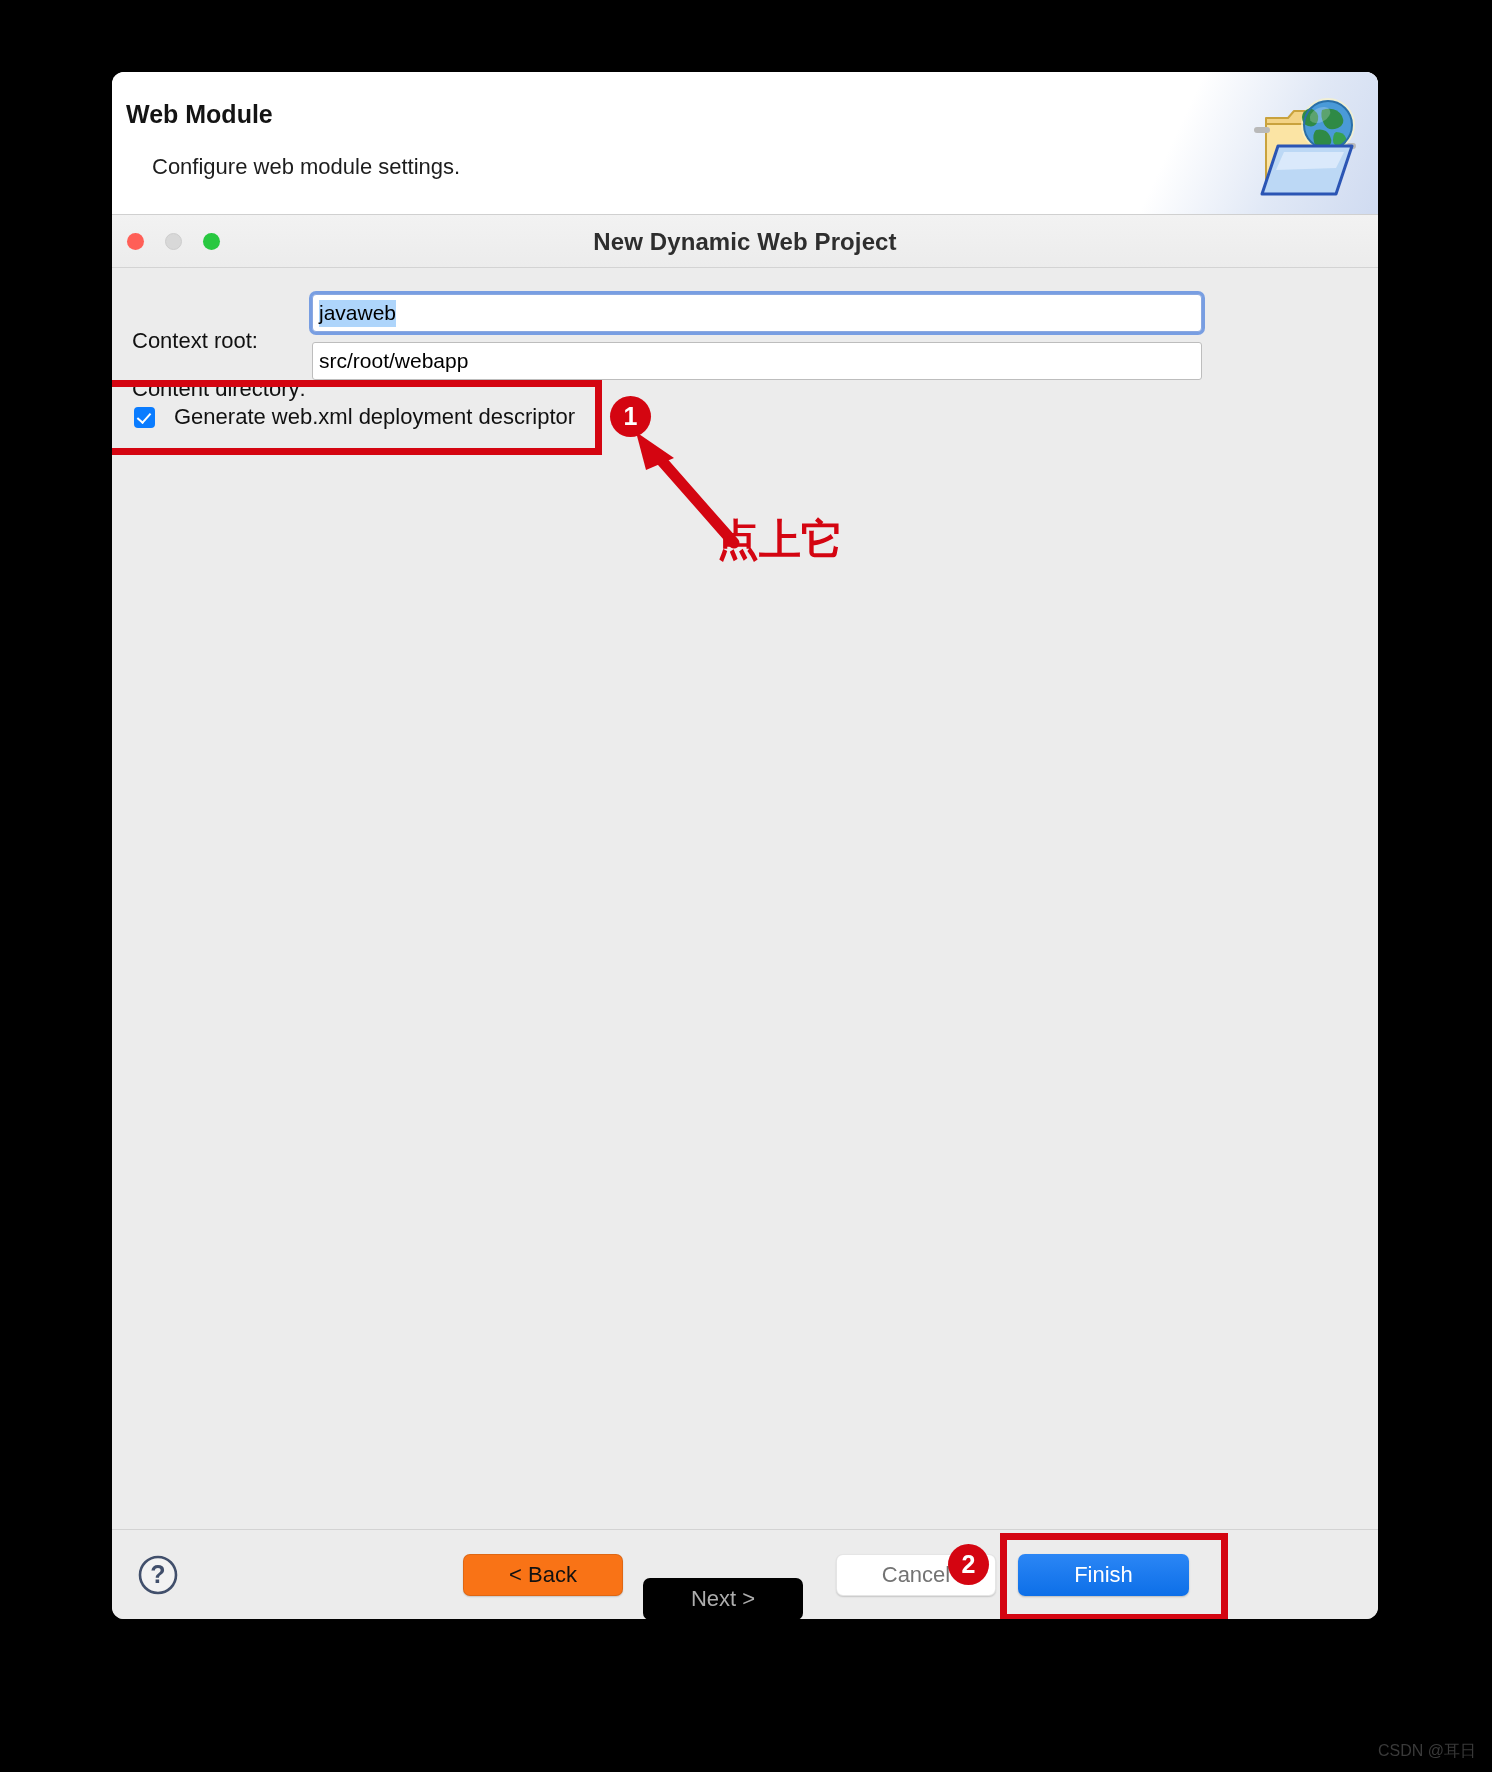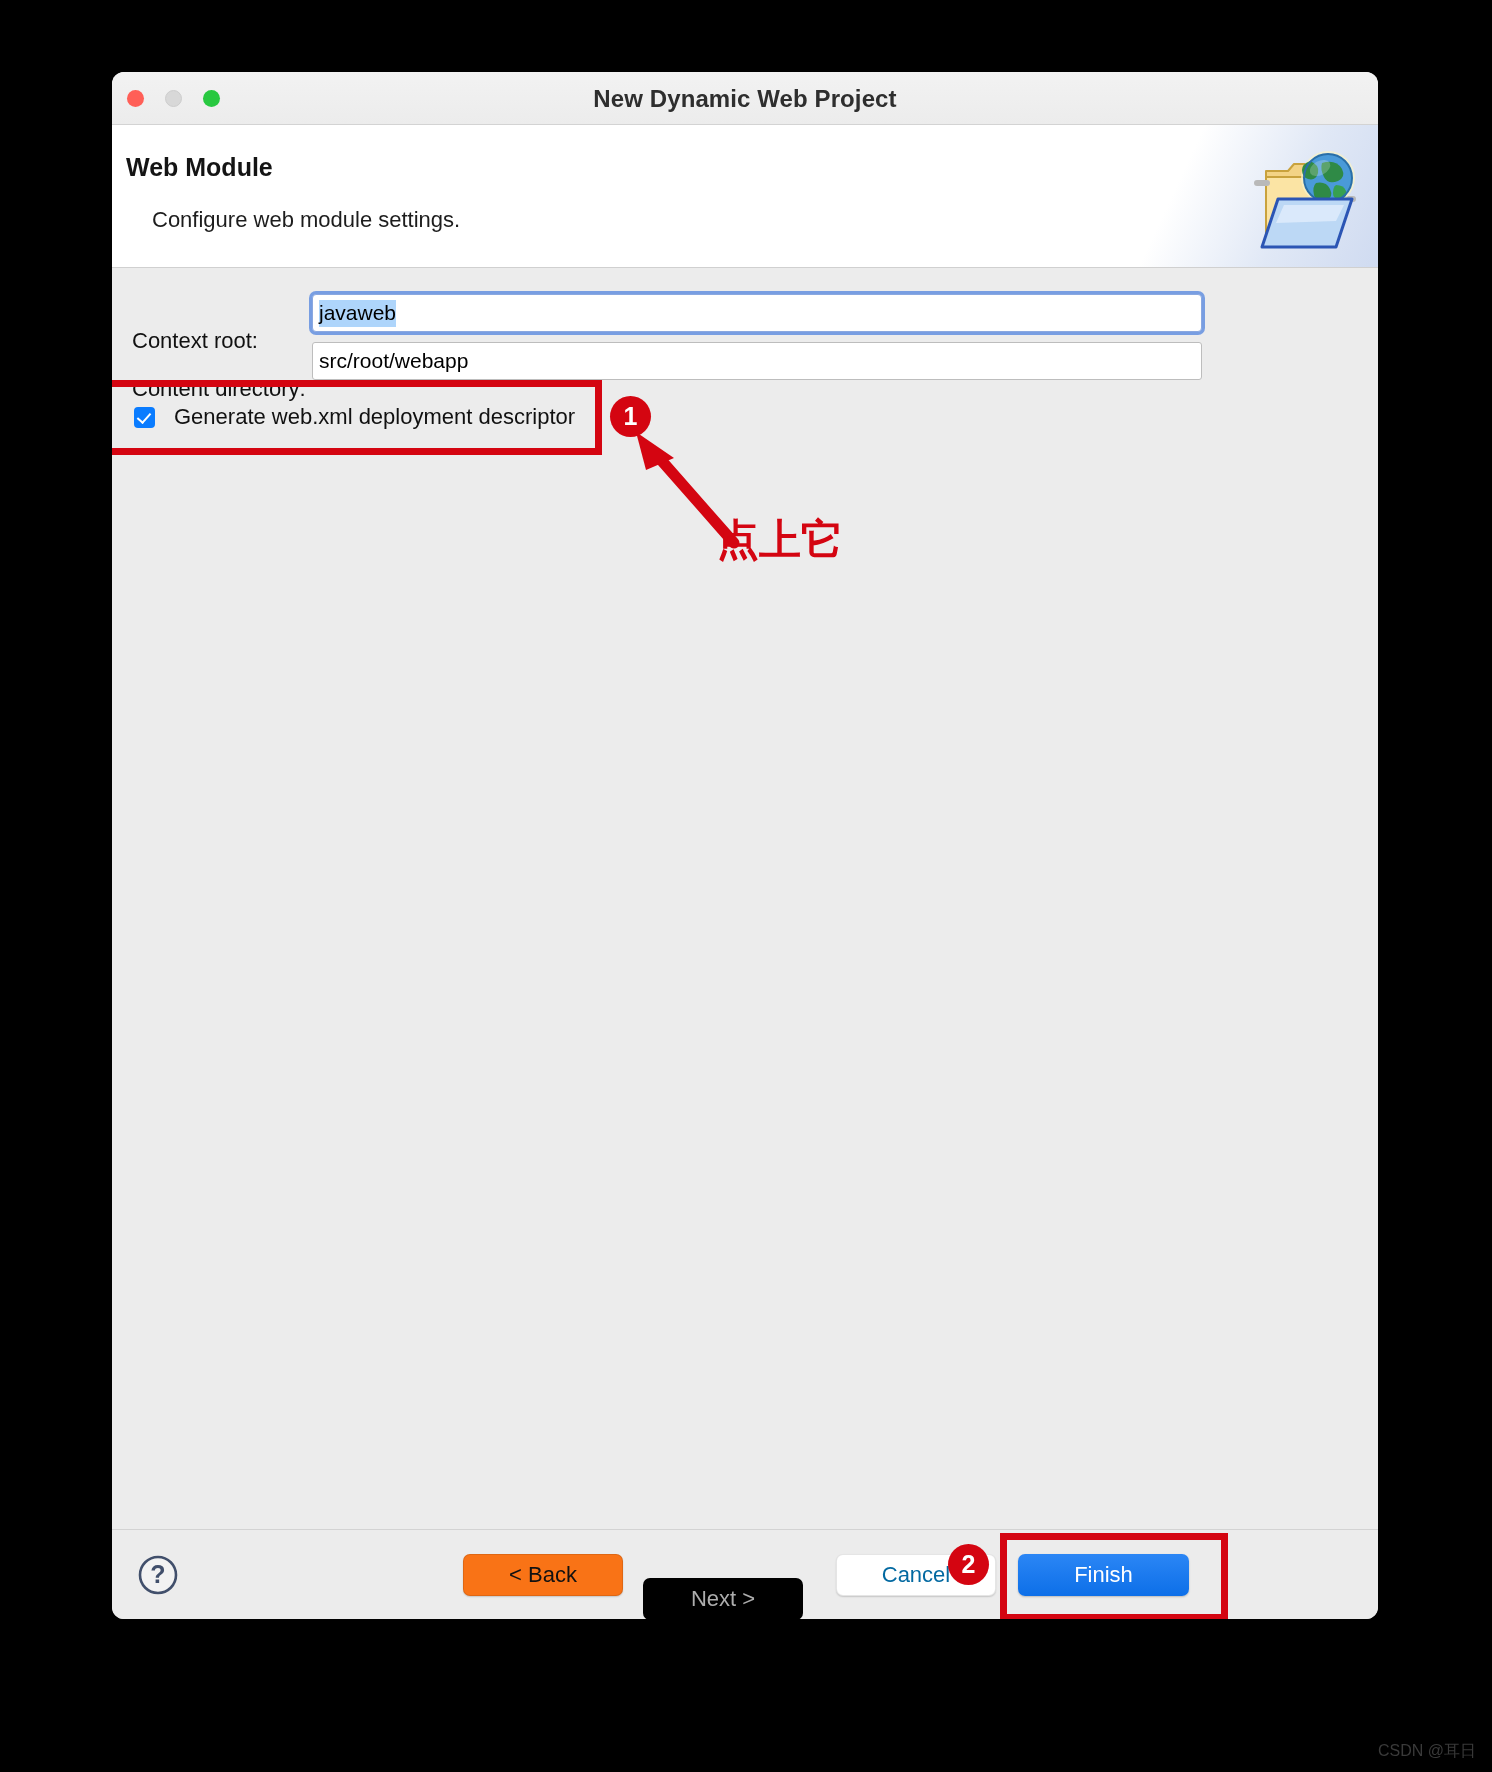--- a/index.html
+++ b/index.html
@@ -236,21 +236,21 @@
   }
   #btn-next {
     left: 531px; width: 160px;
     background: #000000; color: #adadad;
     border-color: rgba(0,0,0,0.04);
     box-shadow: none;
     margin-top: 24px;
   }
   #btn-cancel {
     left: 724px; width: 160px;
-    background: #ffffff; color: #0369a1;
+    background: #ffffff; color: #737373;
   }
   #btn-finish {
     left: 906px; width: 171px;
     background: linear-gradient(to bottom, #2b86f5, #0d6fe8);
     color: #ffffff;
     border: none;
     box-shadow: 0 1px 2px rgba(0,0,0,0.22);
   }
   #badge-2 { left: 836px; top: 14px; }
   #redbox-finish {
@@ -268,27 +268,20 @@
     right: 16px; bottom: 10px;
     font-size: 16px;
     color: #3a3a3a;
     white-space: nowrap;
   }
 </style>
 </head>
 <body>
 
 <div id="dialog">
-
-  <div id="titlebar">
-    <div class="traffic" id="tl-close"></div>
-    <div class="traffic" id="tl-min"></div>
-    <div class="traffic" id="tl-max"></div>
-    <div id="window-title">New Dynamic Web Project</div>
-  </div>
 
   <div id="header">
     <div id="header-gradient"></div>
     <div id="header-title">Web Module</div>
     <div id="header-subtitle">Configure web module settings.</div>
 
     <svg id="header-icon" viewBox="0 0 124 124">
 
       <path d="M30 48 L30 38 L52 38 L58 31 L82 31 L82 48 Z" fill="#f3d385" stroke="#c9a23d" stroke-width="2" stroke-linejoin="round"></path>
       <path d="M30 44 L30 100 L88 100 L88 44 Z" fill="#fbe4a4" stroke="#c9a23d" stroke-width="2"></path>
@@ -305,20 +298,27 @@
       <path d="M80 50 q10 -2 14 6 q4 8 -4 12 q-10 4 -12 -6 q-2 -8 2 -12 Z" fill="#2f8a46"></path>
       <path d="M100 52 q8 0 10 6 q2 6 -5 8 q-8 1 -8 -6 q0 -6 3 -8 Z" fill="#37a051"></path>
       <circle cx="92" cy="45" r="24" fill="none" stroke="#2a6fa8" stroke-width="2"></circle>
       <ellipse cx="84" cy="35" rx="11" ry="7" fill="#ffffff" opacity="0.22" transform="rotate(-28 84 35)"></ellipse>
 
       <path d="M42 66 L116 66 L100 114 L26 114 Z" fill="#bcd8f5" stroke="#2b55b4" stroke-width="3" stroke-linejoin="round"></path>
       <path d="M48 72 L108 72 L100 88 L40 90 Z" fill="#dbeafb" opacity="0.95"></path>
     </svg>
   </div>
 
+  <div id="titlebar">
+    <div class="traffic" id="tl-close"></div>
+    <div class="traffic" id="tl-min"></div>
+    <div class="traffic" id="tl-max"></div>
+    <div id="window-title">New Dynamic Web Project</div>
+  </div>
+
   <div id="body">
 
     <div class="form-label" id="label-context">Context root:</div>
     <div class="text-field" id="field-context">
       <span class="sel">javaweb</span>
     </div>
 
     <div class="form-label" id="label-content">Content directory:</div>
     <div class="text-field" id="field-content">
       <span>src/root/webapp</span>

